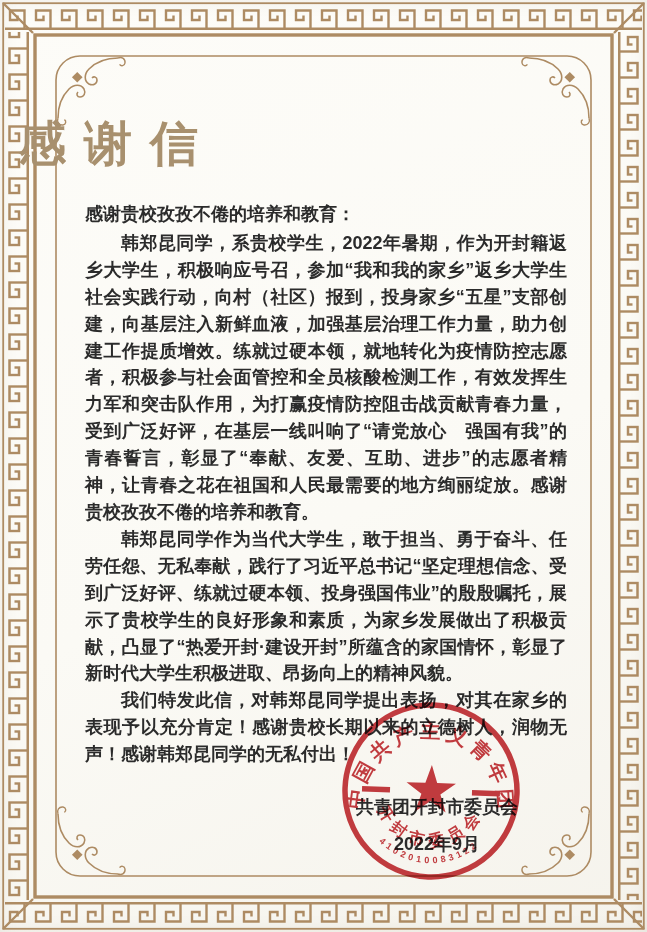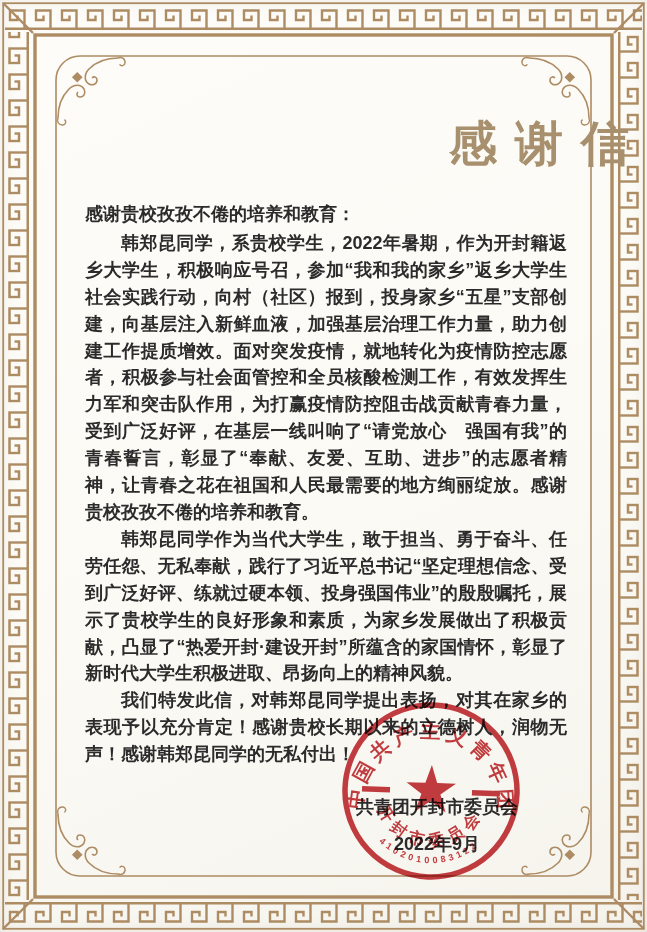--- a/index.html
+++ b/index.html
@@ -10,21 +10,21 @@
     background:linear-gradient(155deg,#fdfcf8 0%,#fbfaf5 55%,#f5f3ec 100%);
     overflow:hidden;
     font-family:"Liberation Sans","DejaVu Sans",sans-serif;
     box-shadow:inset 0 0 18px rgba(120,110,90,.12);
   }
   .frame{position:absolute;left:0;top:0;}
   .gstroke{stroke:var(--border_gold,#ad8b63);fill:none;}
   .gfill{fill:var(--border_gold,#ad8b63);}
   .title{
     position:absolute;left:0;top:112px;width:100%;
-    text-align:right;
+    text-align:left;
     font-family:"DejaVu Serif","Liberation Serif",serif;
     font-size:48px;font-weight:bold;
     letter-spacing:18px;padding-left:18px;box-sizing:border-box;
     color:var(--title_gold,#a8906e);
   }
   .letter-body{
     position:absolute;left:85px;top:201px;width:482px;
     font-size:18px;line-height:26.9px;
     font-weight:bold;color:var(--text,#2b2b2b);
     text-align:justify;
@@ -89,21 +89,21 @@
     <use href="#corner-orn" transform="translate(56,56)"></use>
     <use href="#corner-orn" transform="translate(591,56) scale(-1,1)"></use>
     <use href="#corner-orn" transform="translate(56,876) scale(1,-1)"></use>
     <use href="#corner-orn" transform="translate(591,876) scale(-1,-1)"></use>
   </svg>
 
   <div class="title">感谢信</div>
 
   <div class="letter-body">
     <div class="salutation">感谢贵校孜孜不倦的培养和教育：</div>
-    <p>韩郑昆同学，系贵校学生，2022年暑期，作为开封籍返乡大学生，积极响应号召，参加“我和我的家乡”返乡大学生社会实践行动，向村（社区）报到，投身家乡“五星”支部创建，向基层注入新鲜血液，加强基层治理工作力量，助力创建工作提质增效。面对突发疫情，就地转化为疫情防控志愿者，积极参与社会面管控和全员核酸检测工作，有效发挥生力军和突击队作用，为打赢疫情防控阻击战贡献青春力量，受到广泛好评，在基层一线叫响了“请党放心　强国有我”的青春誓言，彰显了“奉献、友爱、互助、进步”的志愿者精神，让青春之花在祖国和人民最需要的地方绚丽绽放。感谢贵校孜孜不倦的培养和教育。</p>
+    <p>韩郑昆同学，系贵校学生，2022年暑期，作为开封籍返乡大学生，积极响应号召，参加“我和我的家乡”返乡大学生社会实践行动，向村（社区）报到，投身家乡“五星”支部创建，向基层注入新鲜血液，加强基层治理工作力量，助力创建工作提质增效。练就过硬本领，就地转化为疫情防控志愿者，积极参与社会面管控和全员核酸检测工作，有效发挥生力军和突击队作用，为打赢疫情防控阻击战贡献青春力量，受到广泛好评，在基层一线叫响了“请党放心　强国有我”的青春誓言，彰显了“奉献、友爱、互助、进步”的志愿者精神，让青春之花在祖国和人民最需要的地方绚丽绽放。感谢贵校孜孜不倦的培养和教育。</p>
     <p>韩郑昆同学作为当代大学生，敢于担当、勇于奋斗、任劳任怨、无私奉献，践行了习近平总书记“坚定理想信念、受到广泛好评、练就过硬本领、投身强国伟业”的殷殷嘱托，展示了贵校学生的良好形象和素质，为家乡发展做出了积极贡献，凸显了“热爱开封·建设开封”所蕴含的家国情怀，彰显了新时代大学生积极进取、昂扬向上的精神风貌。</p>
     <p>我们特发此信，对韩郑昆同学提出表扬，对其在家乡的表现予以充分肯定！感谢贵校长期以来的立德树人，润物无声！感谢韩郑昆同学的无私付出！</p>
   </div>
 
   <div class="sign-block">
     <div class="org">共青团开封市委员会</div>
     <div class="date">2022年9月</div>
   </div>
 
   <svg class="seal" width="190" height="190" viewBox="0 0 190 190">

